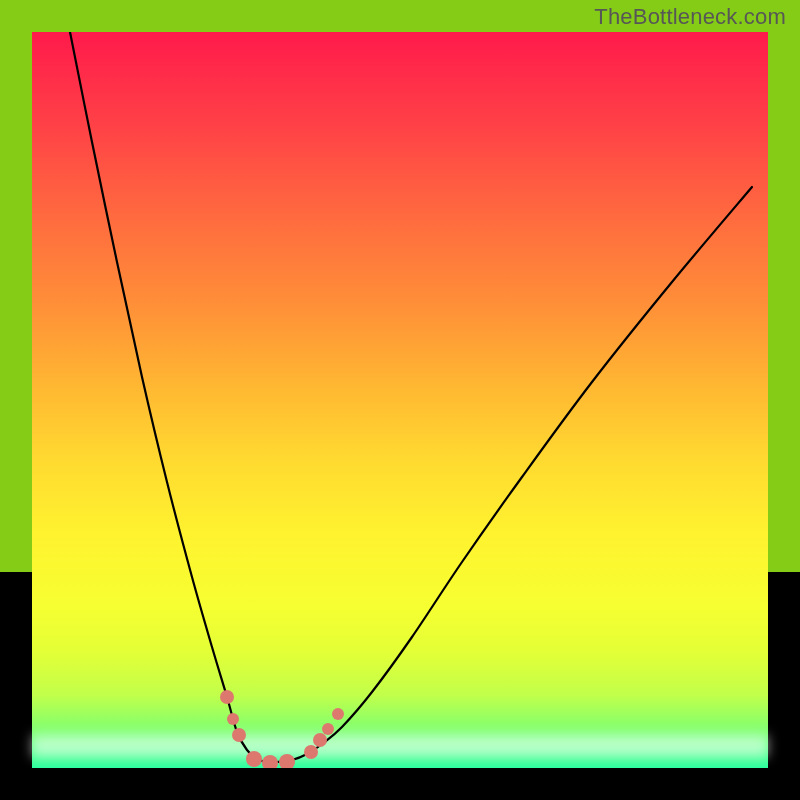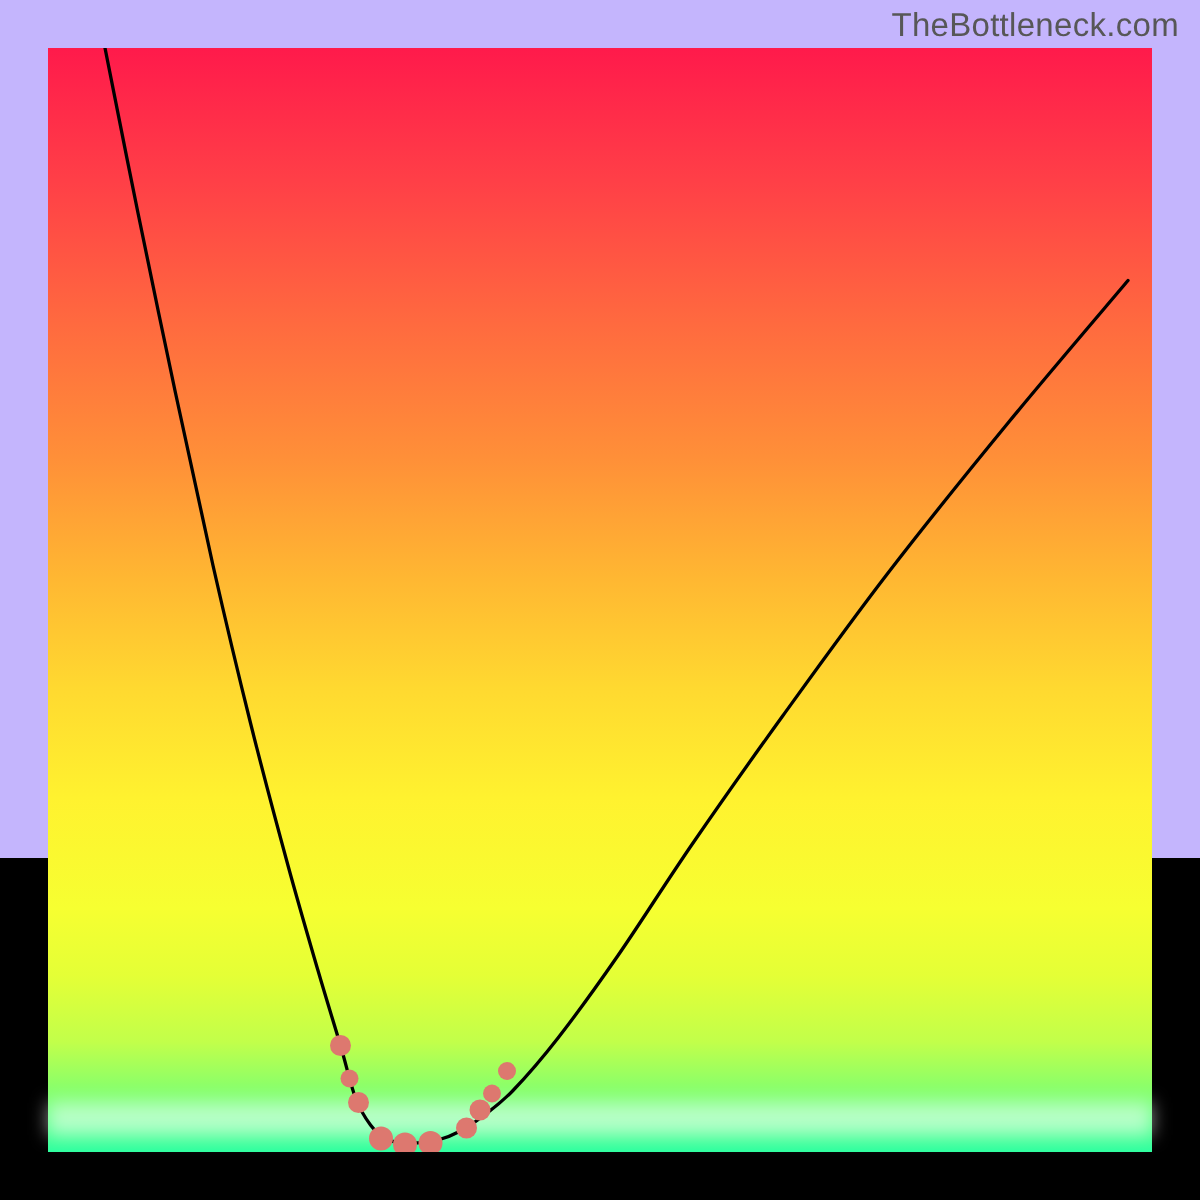--- a/index.html
+++ b/index.html
@@ -8,21 +8,21 @@
     width: 800px;
     height: 800px;
     overflow: hidden;
     background: #000;
     font-family: Arial, Helvetica, sans-serif;
   }
   .frame {
     position: absolute;
     left: 0; top: 0;
     width: 800px; height: 572px;
-    background: #c4b5fd;
+    background: #84cc16;
   }
   .plot {
     position: absolute;
     left: 32px;
     top: 32px;
     width: 736px;
     height: 736px;
     background: linear-gradient(
       to bottom,
       #ff1a4b 0%,

